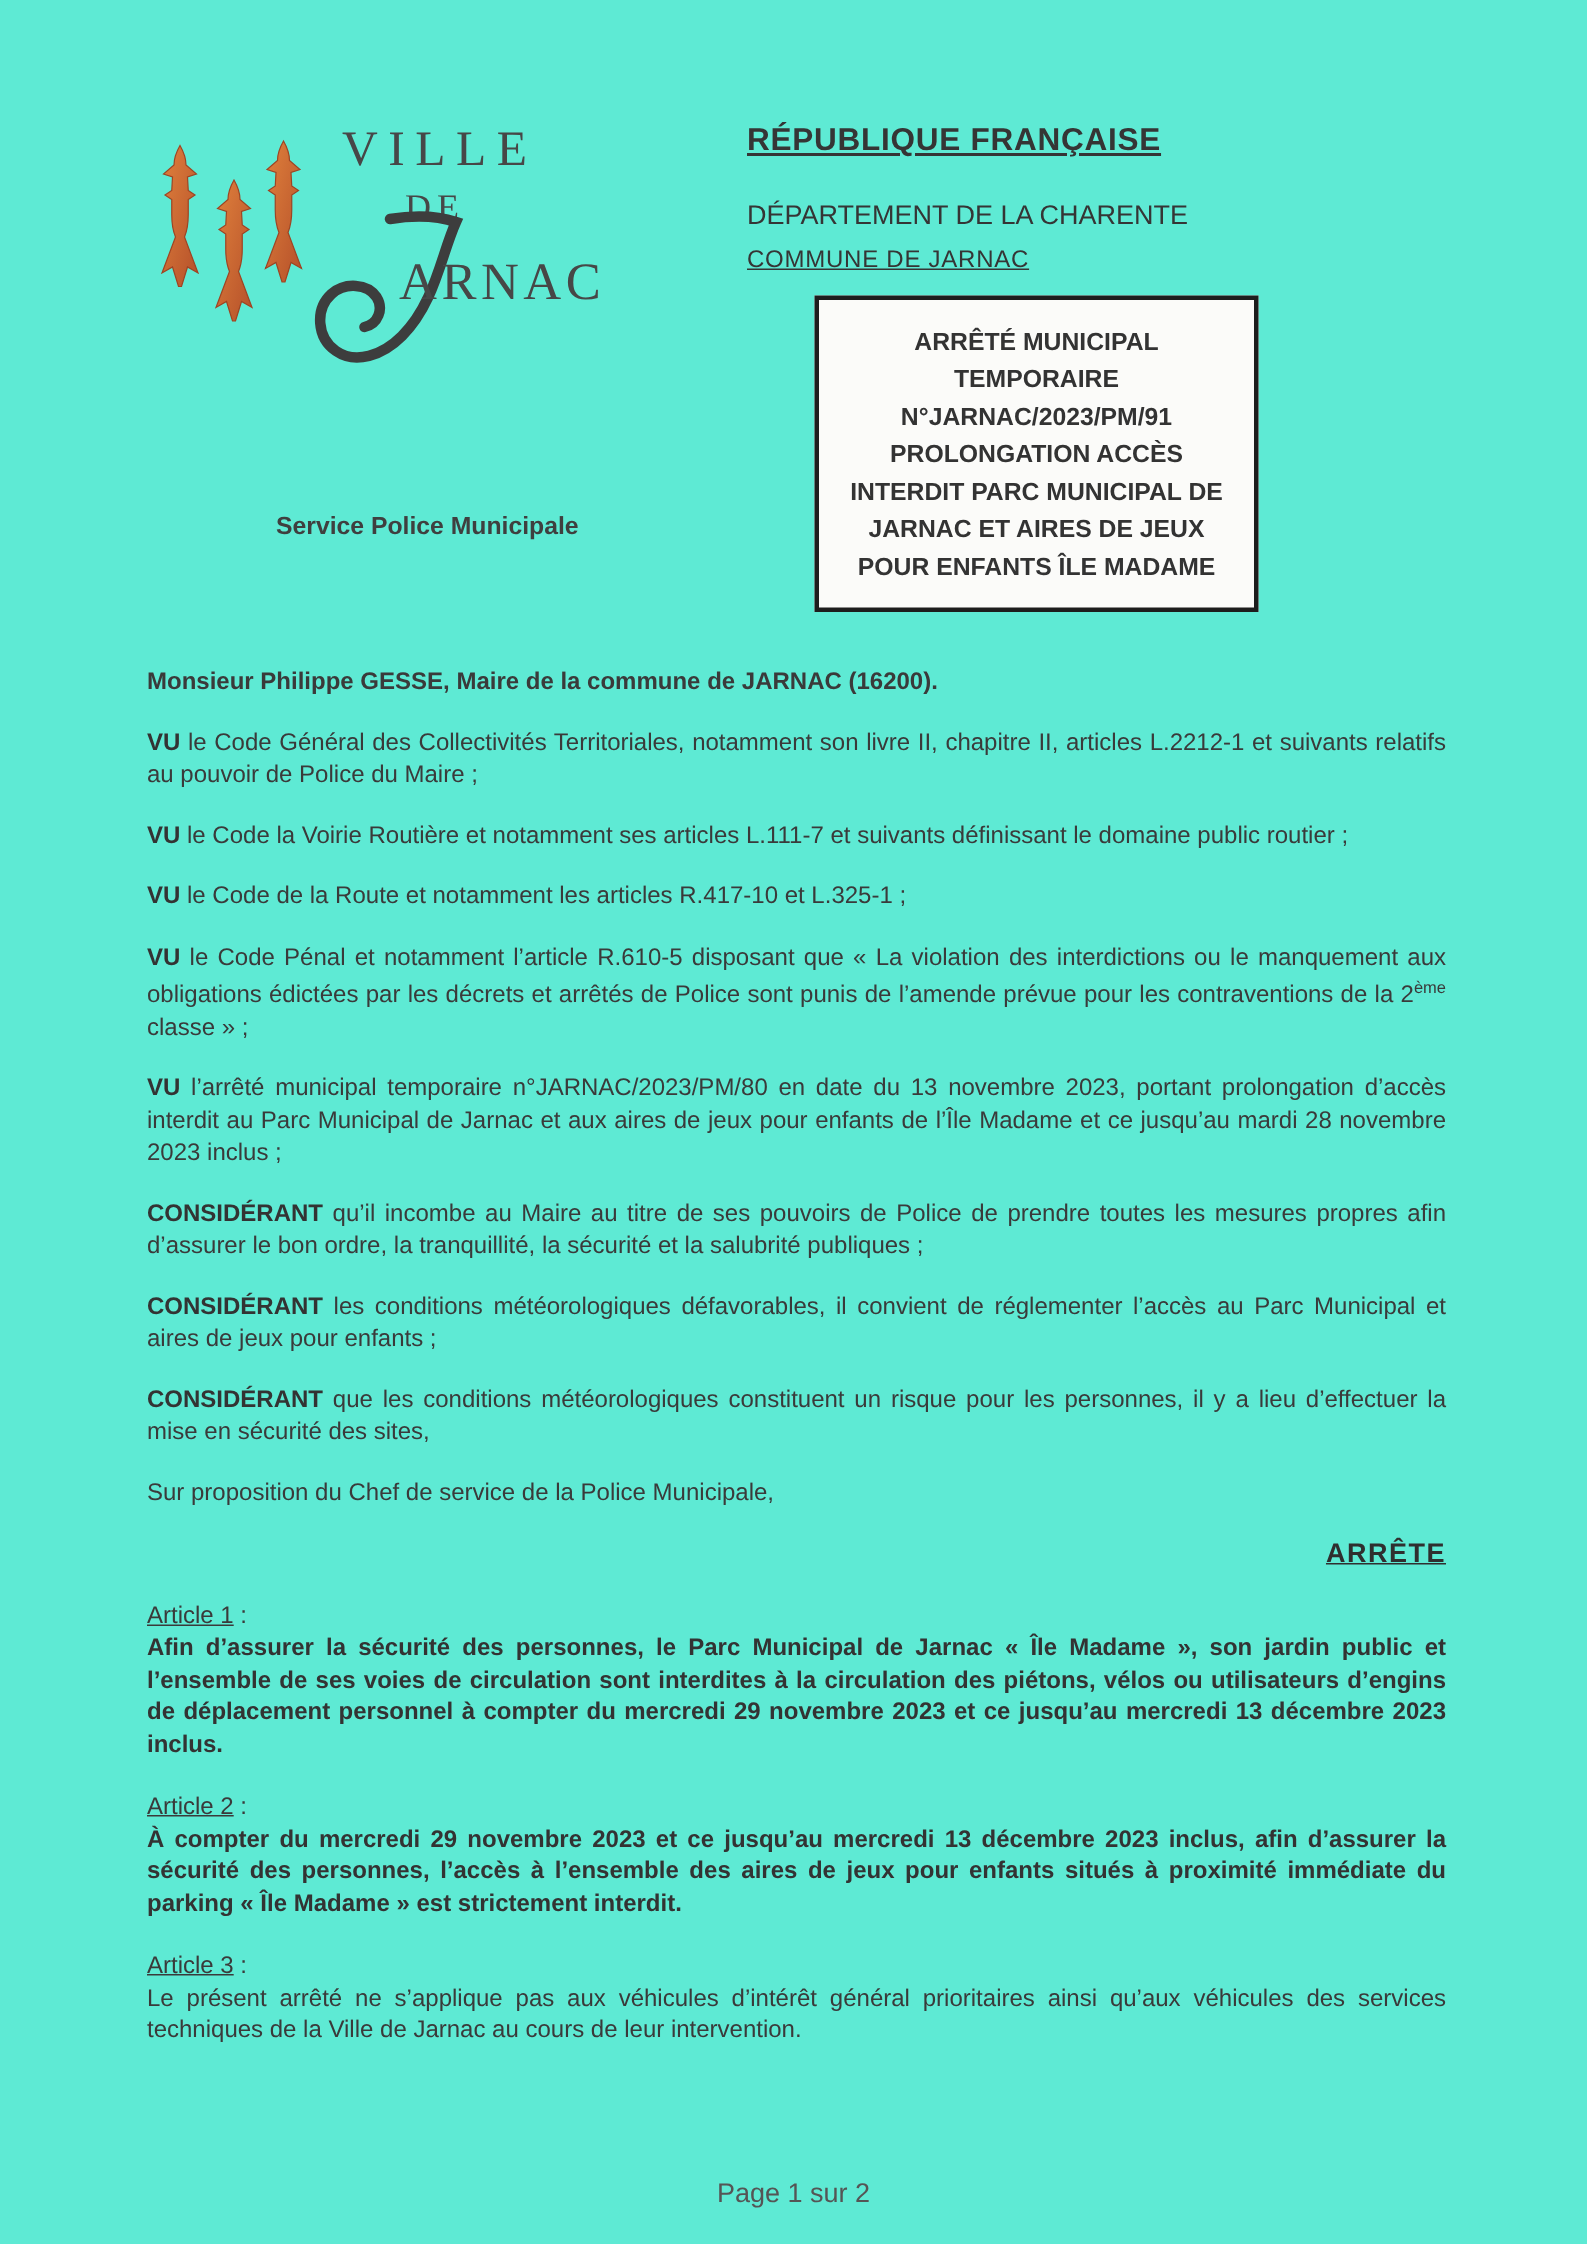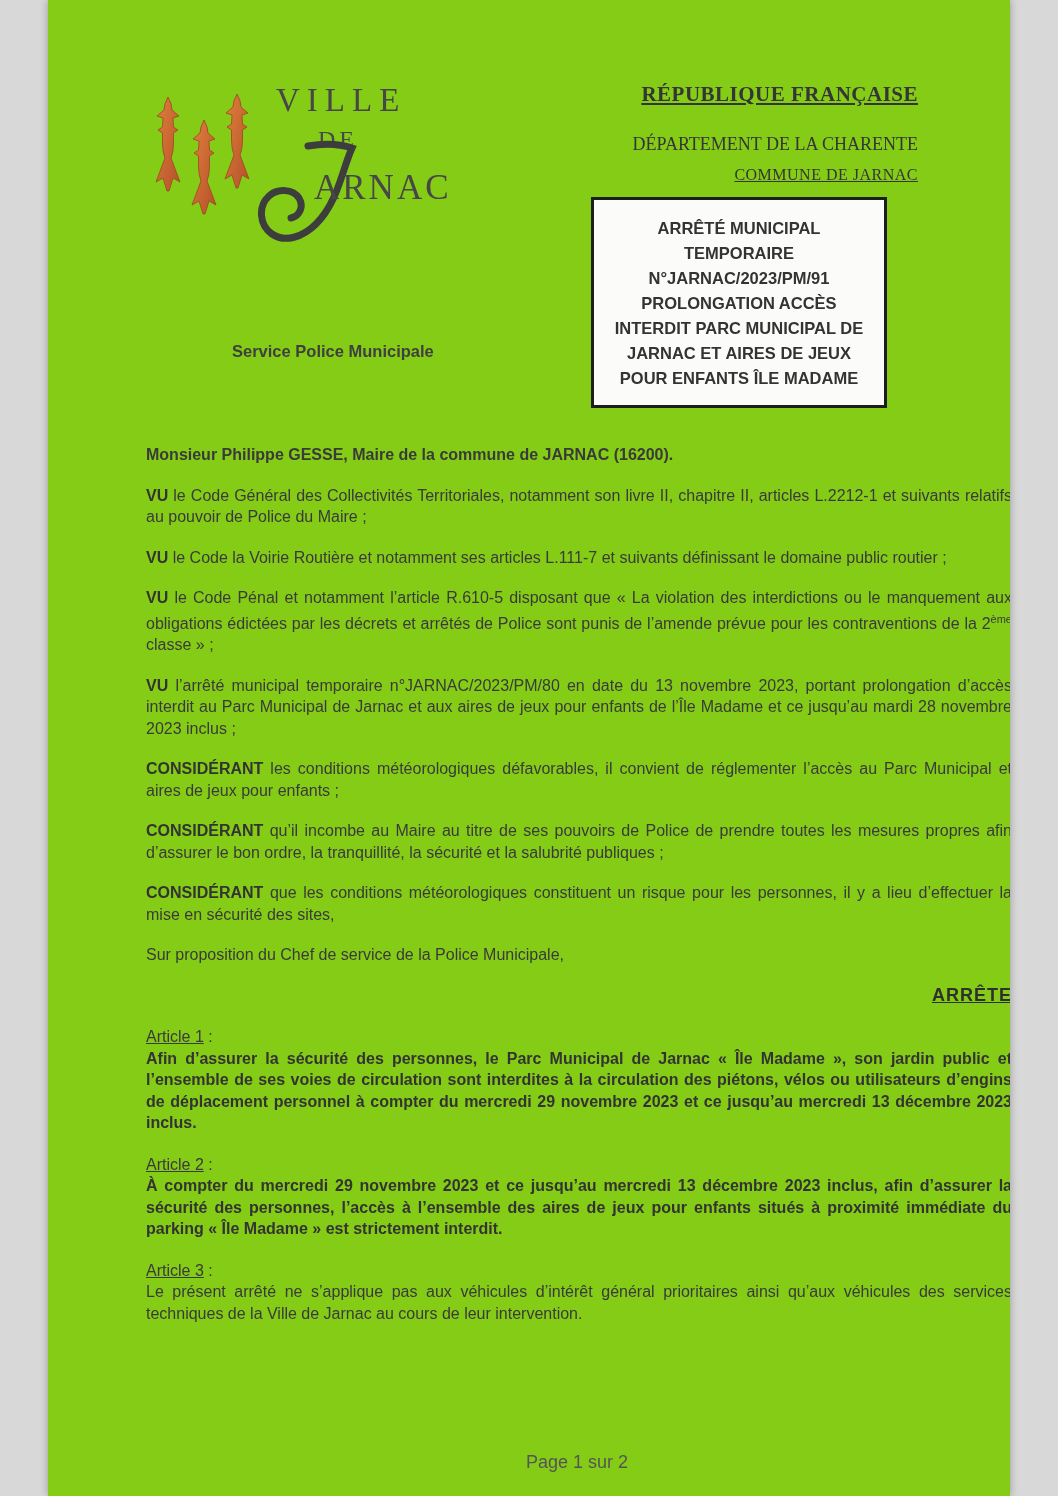--- a/index.html
+++ b/index.html
@@ -1,32 +1,32 @@
 <!DOCTYPE html>
 <html><head>
 <meta charset="utf-8">
 <style>
   html,body { margin:0; padding:0; background:#d8d8d8; }
   .page {
-    position:relative; width:962px; height:1496px; margin:0 auto;
-    background:#84cc16; overflow:hidden;
+    position:relative; width:1058px; height:1496px; margin:0 auto;
+    background:#5eead4; overflow:hidden;
     font-family:"Liberation Sans", sans-serif; color:#3a3a3a;
     box-shadow:0 0 8px rgba(0,0,0,.3);
   }
   
   .logo-fish { position:absolute; left:101px; top:84px; }
   .logo-word { position:absolute; font-family:"Liberation Serif", serif; color:#474747; }
   .w-ville  { left:228px; top:82px;  width:124px; text-align:center; font-size:33px; letter-spacing:7px; }
   .w-de     { left:228px; top:126px; width:124px; text-align:center; font-size:24px; letter-spacing:4px; }
   .w-arnac  { left:266px; top:168px; font-size:35px; letter-spacing:3px; }
   .j-swirl  { position:absolute; left:200px; top:140px; }
   .service  { position:absolute; left:184px; top:342px; font-size:16.5px; font-weight:bold; color:#3f3f3f; }
 
   
-  .gov { position:absolute; left:498px; top:82px; width:372px; text-align:right; color:#353535;font-family:Liberation Serif, serif; }
+  .gov { position:absolute; left:498px; top:82px; width:372px; text-align:left; color:#353535; }
   .gov-rep  { font-size:21px; font-weight:bold; text-decoration:underline; letter-spacing:.5px; }
   .gov-dep  { font-size:18px; margin-top:27px; }
   .gov-com  { font-size:16px; margin-top:11px; text-decoration:underline; letter-spacing:.5px; }
 
   .title-box {
     position:absolute; left:543px; top:197px; width:282px;
     border:3px solid #1d1d1d; background:#fbfbf9;
     padding:16px 4px 14px 4px; text-align:center;
     font-size:16.5px; font-weight:bold; line-height:25px; color:#333;
   }
@@ -99,24 +99,25 @@
     <div>JARNAC ET AIRES DE JEUX</div>
     <div>POUR ENFANTS ÎLE MADAME</div>
   </div>
 
   <div class="doc">
 
     <p class="intro">Monsieur Philippe GESSE, Maire de la commune de JARNAC (16200).</p>
 
     <p class="rec"><b>VU</b><span> le Code Général des Collectivités Territoriales, notamment son livre II, chapitre II, articles L.2212-1 et suivants relatifs au pouvoir de Police du Maire ;</span></p>
     <p class="rec"><b>VU</b><span> le Code la Voirie Routière et notamment ses articles L.111-7 et suivants définissant le domaine public routier ;</span></p>
+    <p class="rec"><b>VU</b><span> le Code de la Route et notamment les articles R.417-10 et L.325-1 ;</span></p>
     <p class="rec"><b>VU</b><span> le Code Pénal et notamment l’article R.610-5 disposant que « La violation des interdictions ou le manquement aux obligations édictées par les décrets et arrêtés de Police sont punis de l’amende prévue pour les contraventions de la 2</span><sup>ème</sup><span> classe » ;</span></p>
     <p class="rec"><b>VU</b><span> l’arrêté municipal temporaire n°JARNAC/2023/PM/80 en date du 13 novembre 2023, portant prolongation d’accès interdit au Parc Municipal de Jarnac et aux aires de jeux pour enfants de l’Île Madame et ce jusqu’au mardi 28 novembre 2023 inclus ;</span></p>
+    <p class="rec"><b>CONSIDÉRANT</b><span> qu’il incombe au Maire au titre de ses pouvoirs de Police de prendre toutes les mesures propres afin d’assurer le bon ordre, la tranquillité, la sécurité et la salubrité publiques ;</span></p>
     <p class="rec"><b>CONSIDÉRANT</b><span> les conditions météorologiques défavorables, il convient de réglementer l’accès au Parc Municipal et aires de jeux pour enfants ;</span></p>
-    <p class="rec"><b>CONSIDÉRANT</b><span> qu’il incombe au Maire au titre de ses pouvoirs de Police de prendre toutes les mesures propres afin d’assurer le bon ordre, la tranquillité, la sécurité et la salubrité publiques ;</span></p>
     <p class="rec"><b>CONSIDÉRANT</b><span> que les conditions météorologiques constituent un risque pour les personnes, il y a lieu d’effectuer la mise en sécurité des sites,</span></p>
 
     <p>Sur proposition du Chef de service de la Police Municipale,</p>
 
     <div class="arrete-head">ARRÊTE</div>
 
     <div class="article">
       <div class="art-head"><span class="u">Article 1</span><span> :</span></div>
       <div class="art-body bold">Afin d’assurer la sécurité des personnes, le Parc Municipal de Jarnac « Île Madame », son jardin public et l’ensemble de ses voies de circulation sont interdites à la circulation des piétons, vélos ou utilisateurs d’engins de déplacement personnel à compter du mercredi 29 novembre 2023 et ce jusqu’au mercredi 13 décembre 2023 inclus.</div>
     </div>

